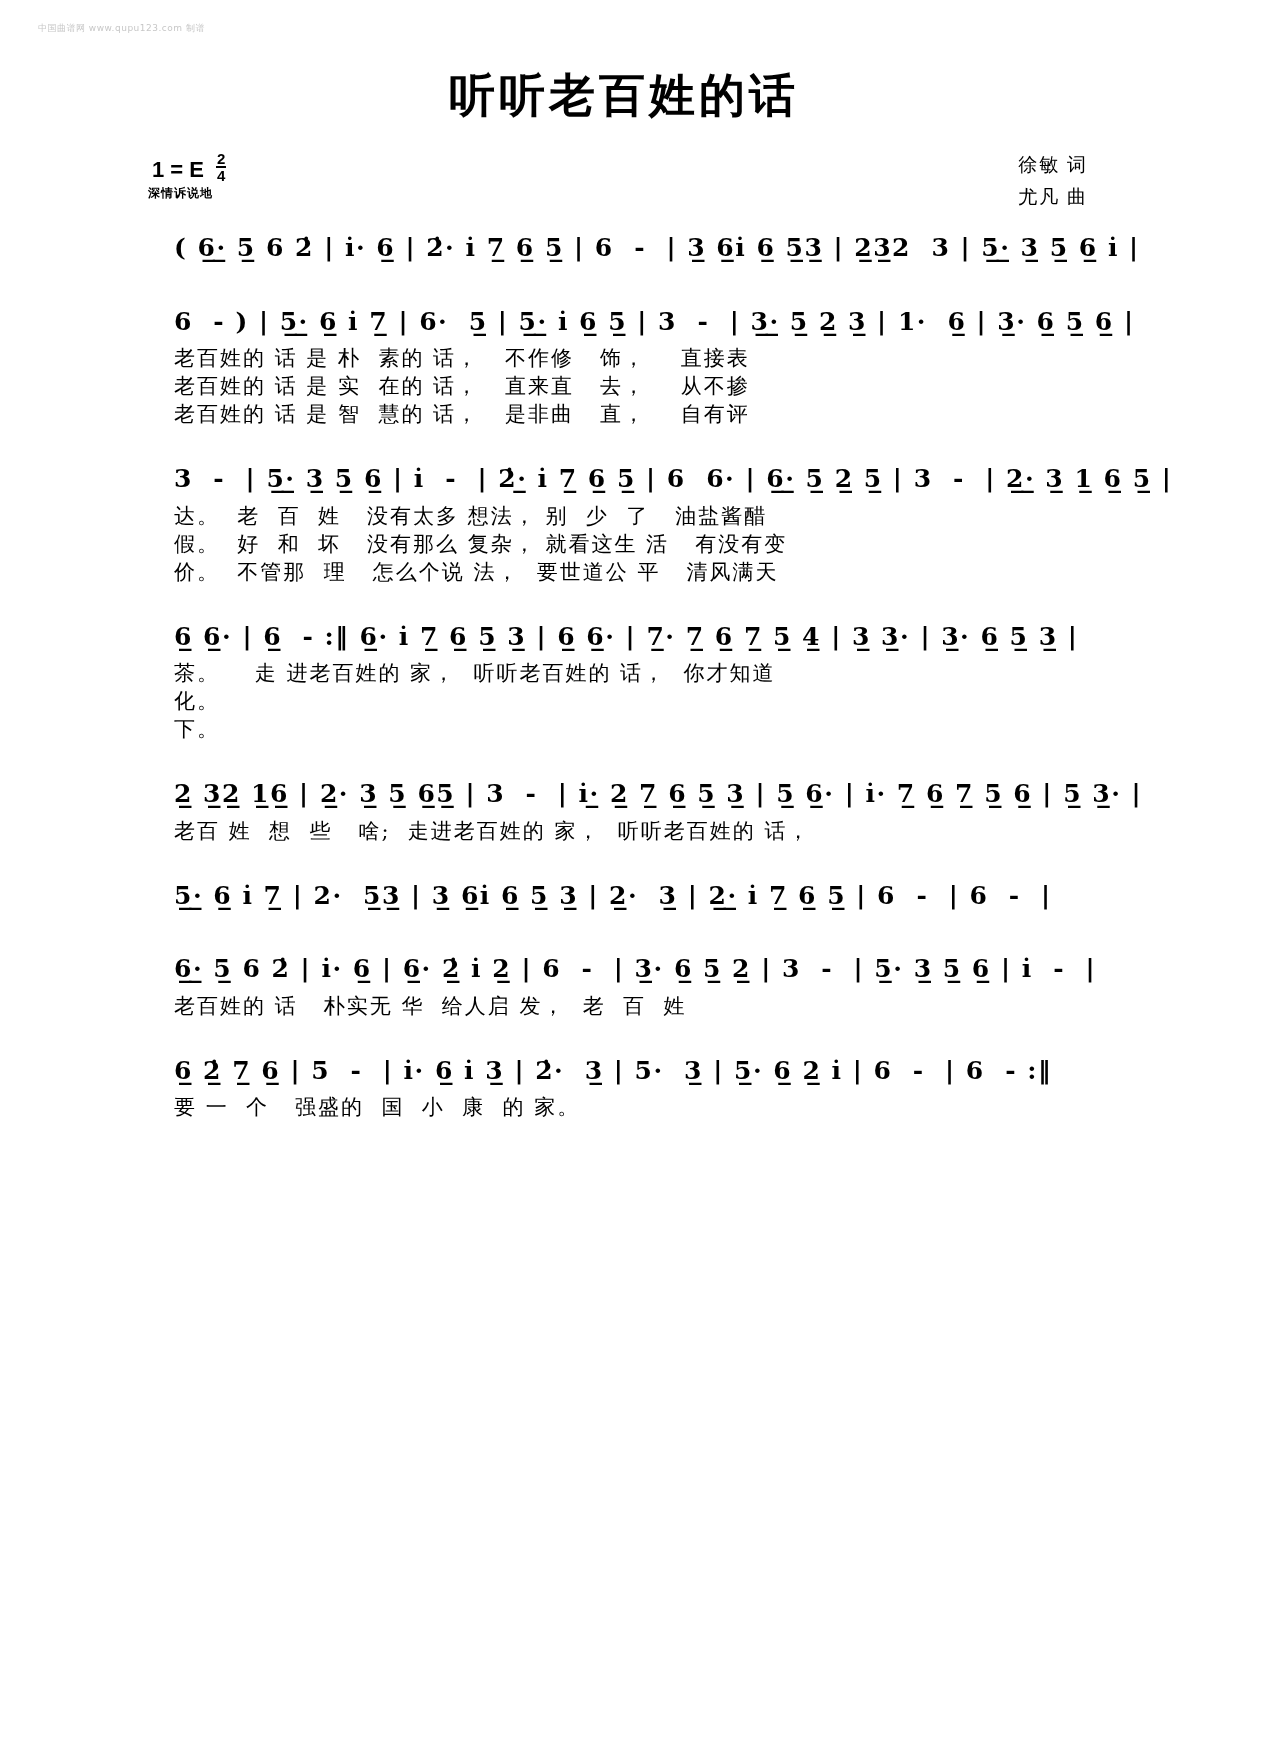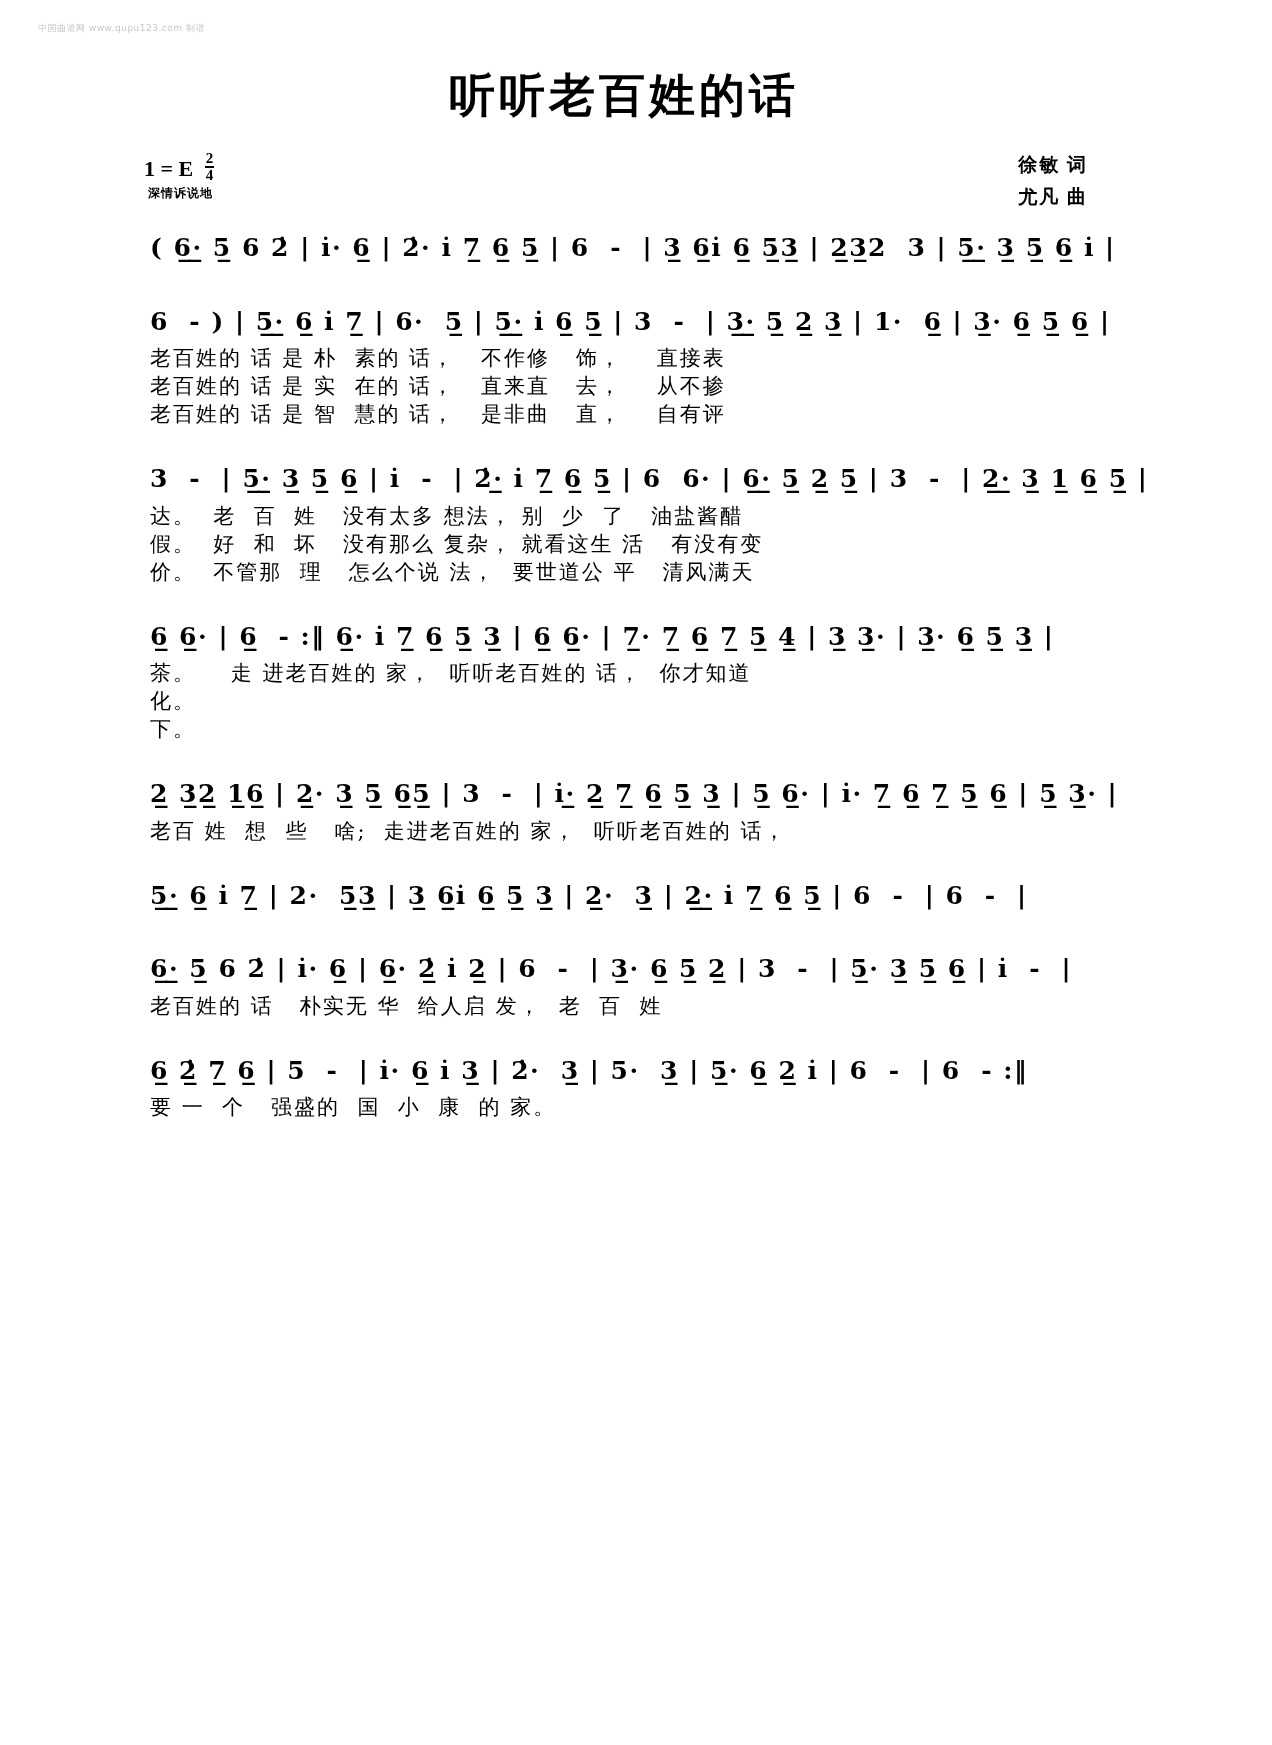--- a/index.html
+++ b/index.html
@@ -38,25 +38,25 @@
     padding-top: 65px;
     font-family: "DejaVu Serif", serif;
   }
   .meta {
     position: relative;
     height: 74px;
     margin-top: 22px;
   }
   .key-sig {
     position: absolute;
-    left: 144px;
+    left: 152px;
     top: 2px;
     font-size: 22px;
     font-weight: bold;
-    font-family: Liberation Serif, serif;
+    font-family: Liberation Sans, sans-serif;
   }
   .frac {
     display: inline-block;
     vertical-align: -4px;
     margin-left: 6px;
     text-align: center;
     font-size: 15px;
     line-height: 1.02;
     font-weight: bold;
   }
@@ -71,24 +71,25 @@
     letter-spacing: 1px;
   }
   .credits {
     position: absolute;
     right: 160px;
     top: 0px;
     text-align: left;
     font-size: 19px;
     line-height: 1.7;
     letter-spacing: 2px;
-    font-weight: bold;
+    font-weight: normal;
   }
   .score {
     margin-top: 6px;
+    padding-left: 24px;
   }
   .system {
     position: relative;
     padding: 0 0 0 0;
     margin-bottom: 6px;
   }
   .notes {
     font-size: 25px;
     font-weight: bold;
     font-family: "DejaVu Serif", serif;

